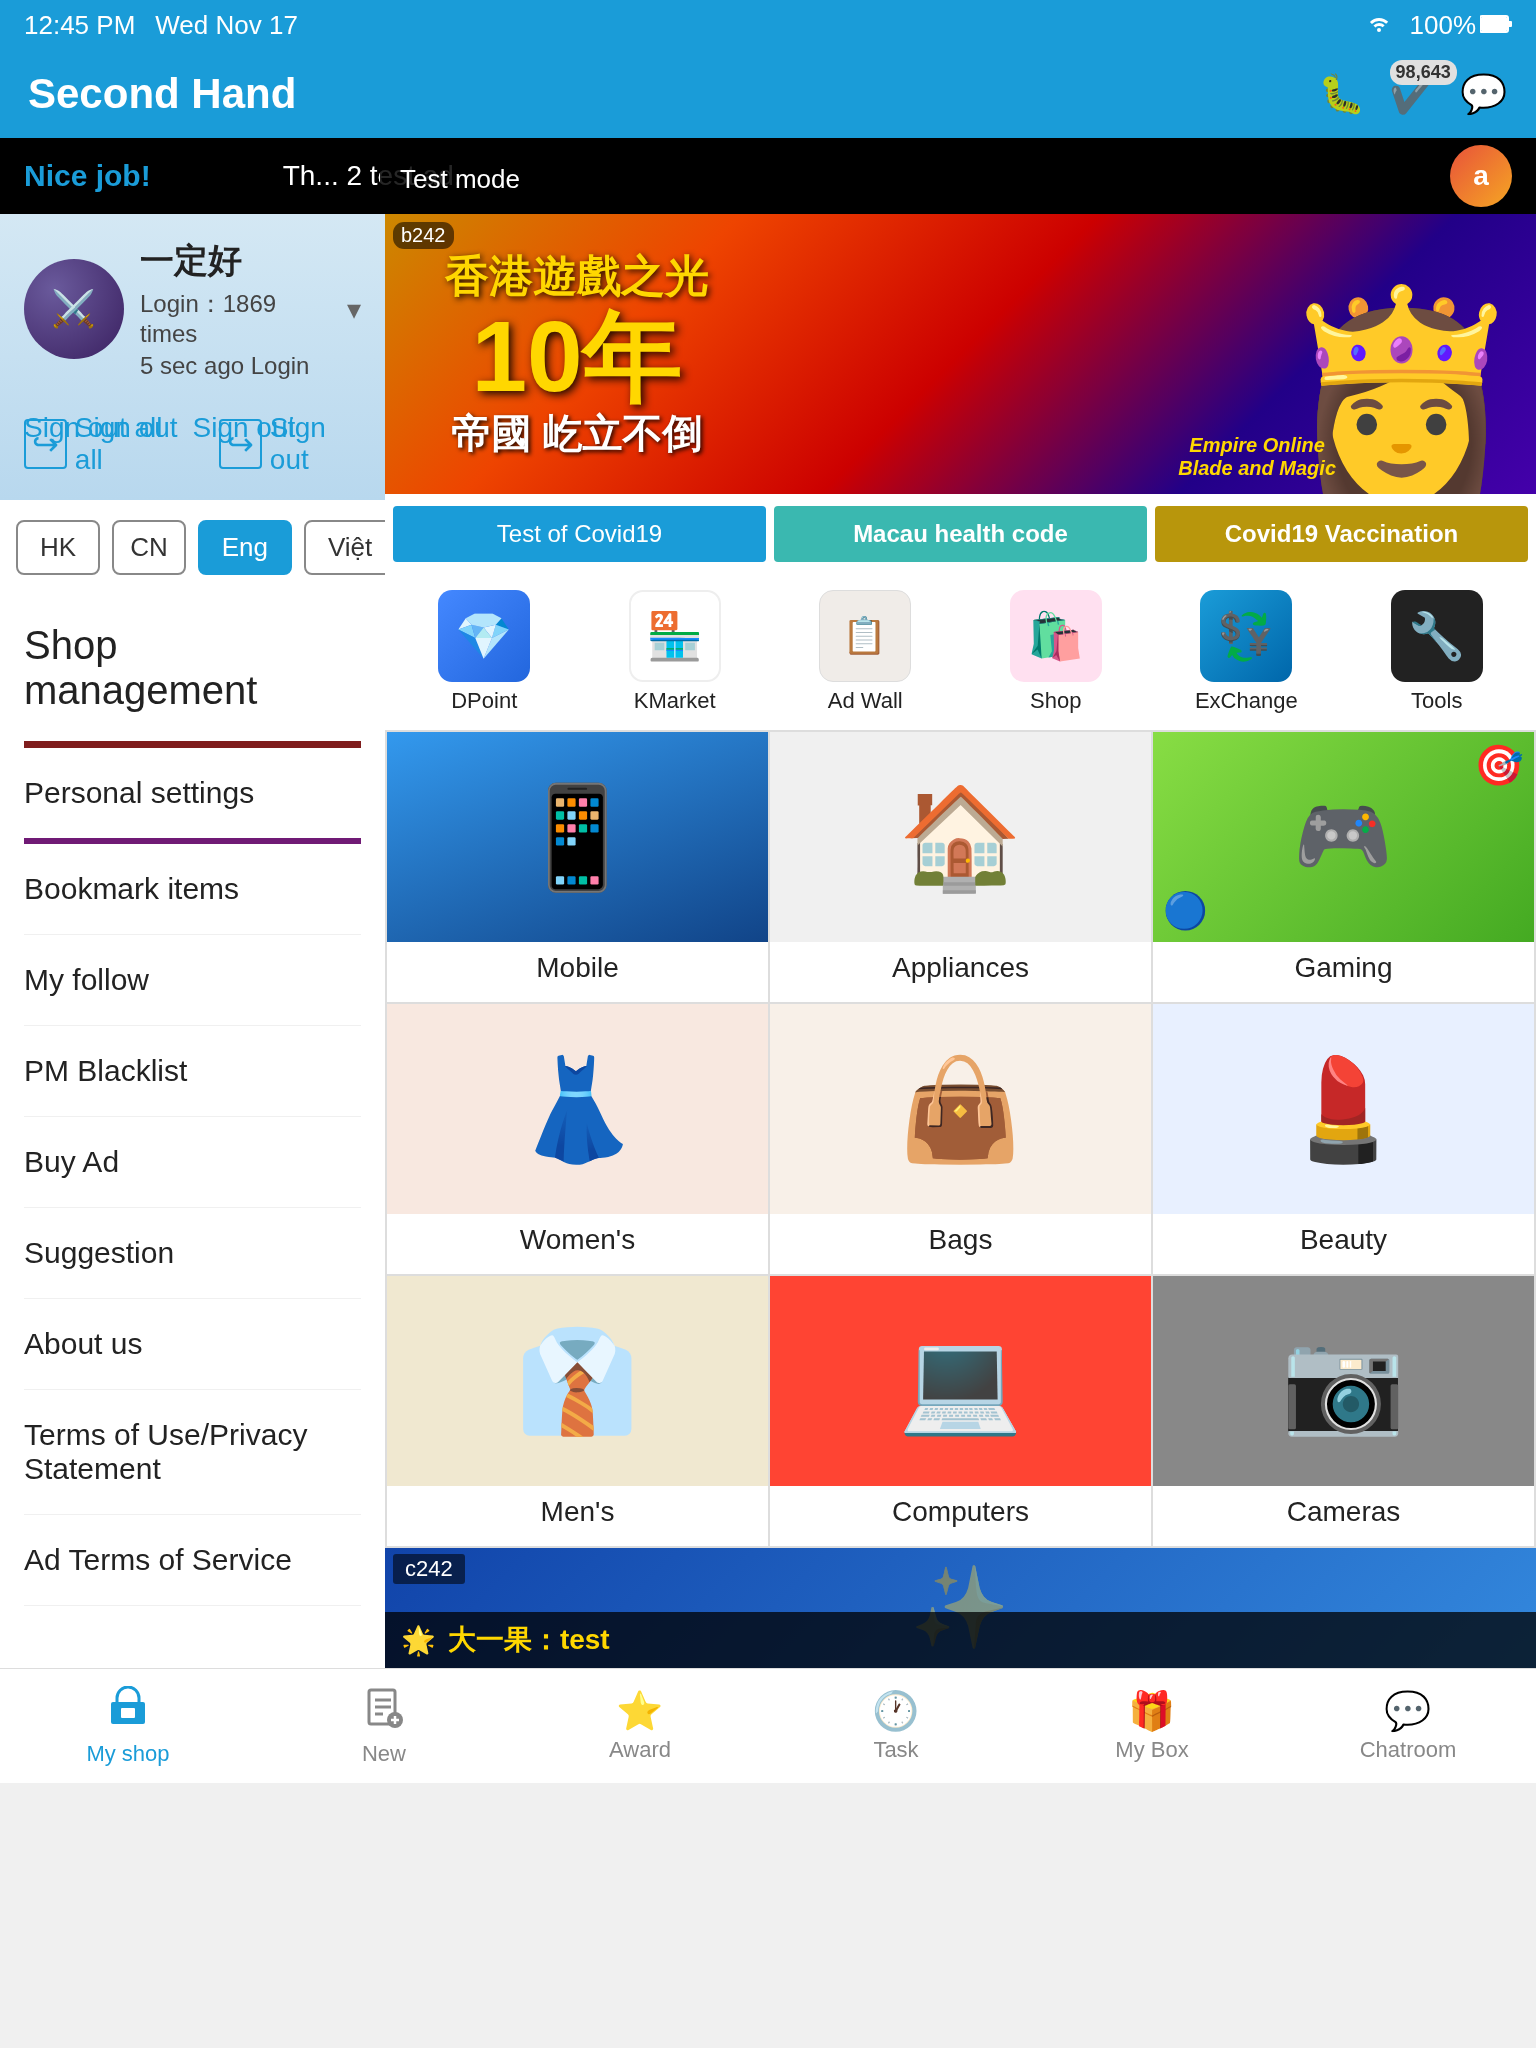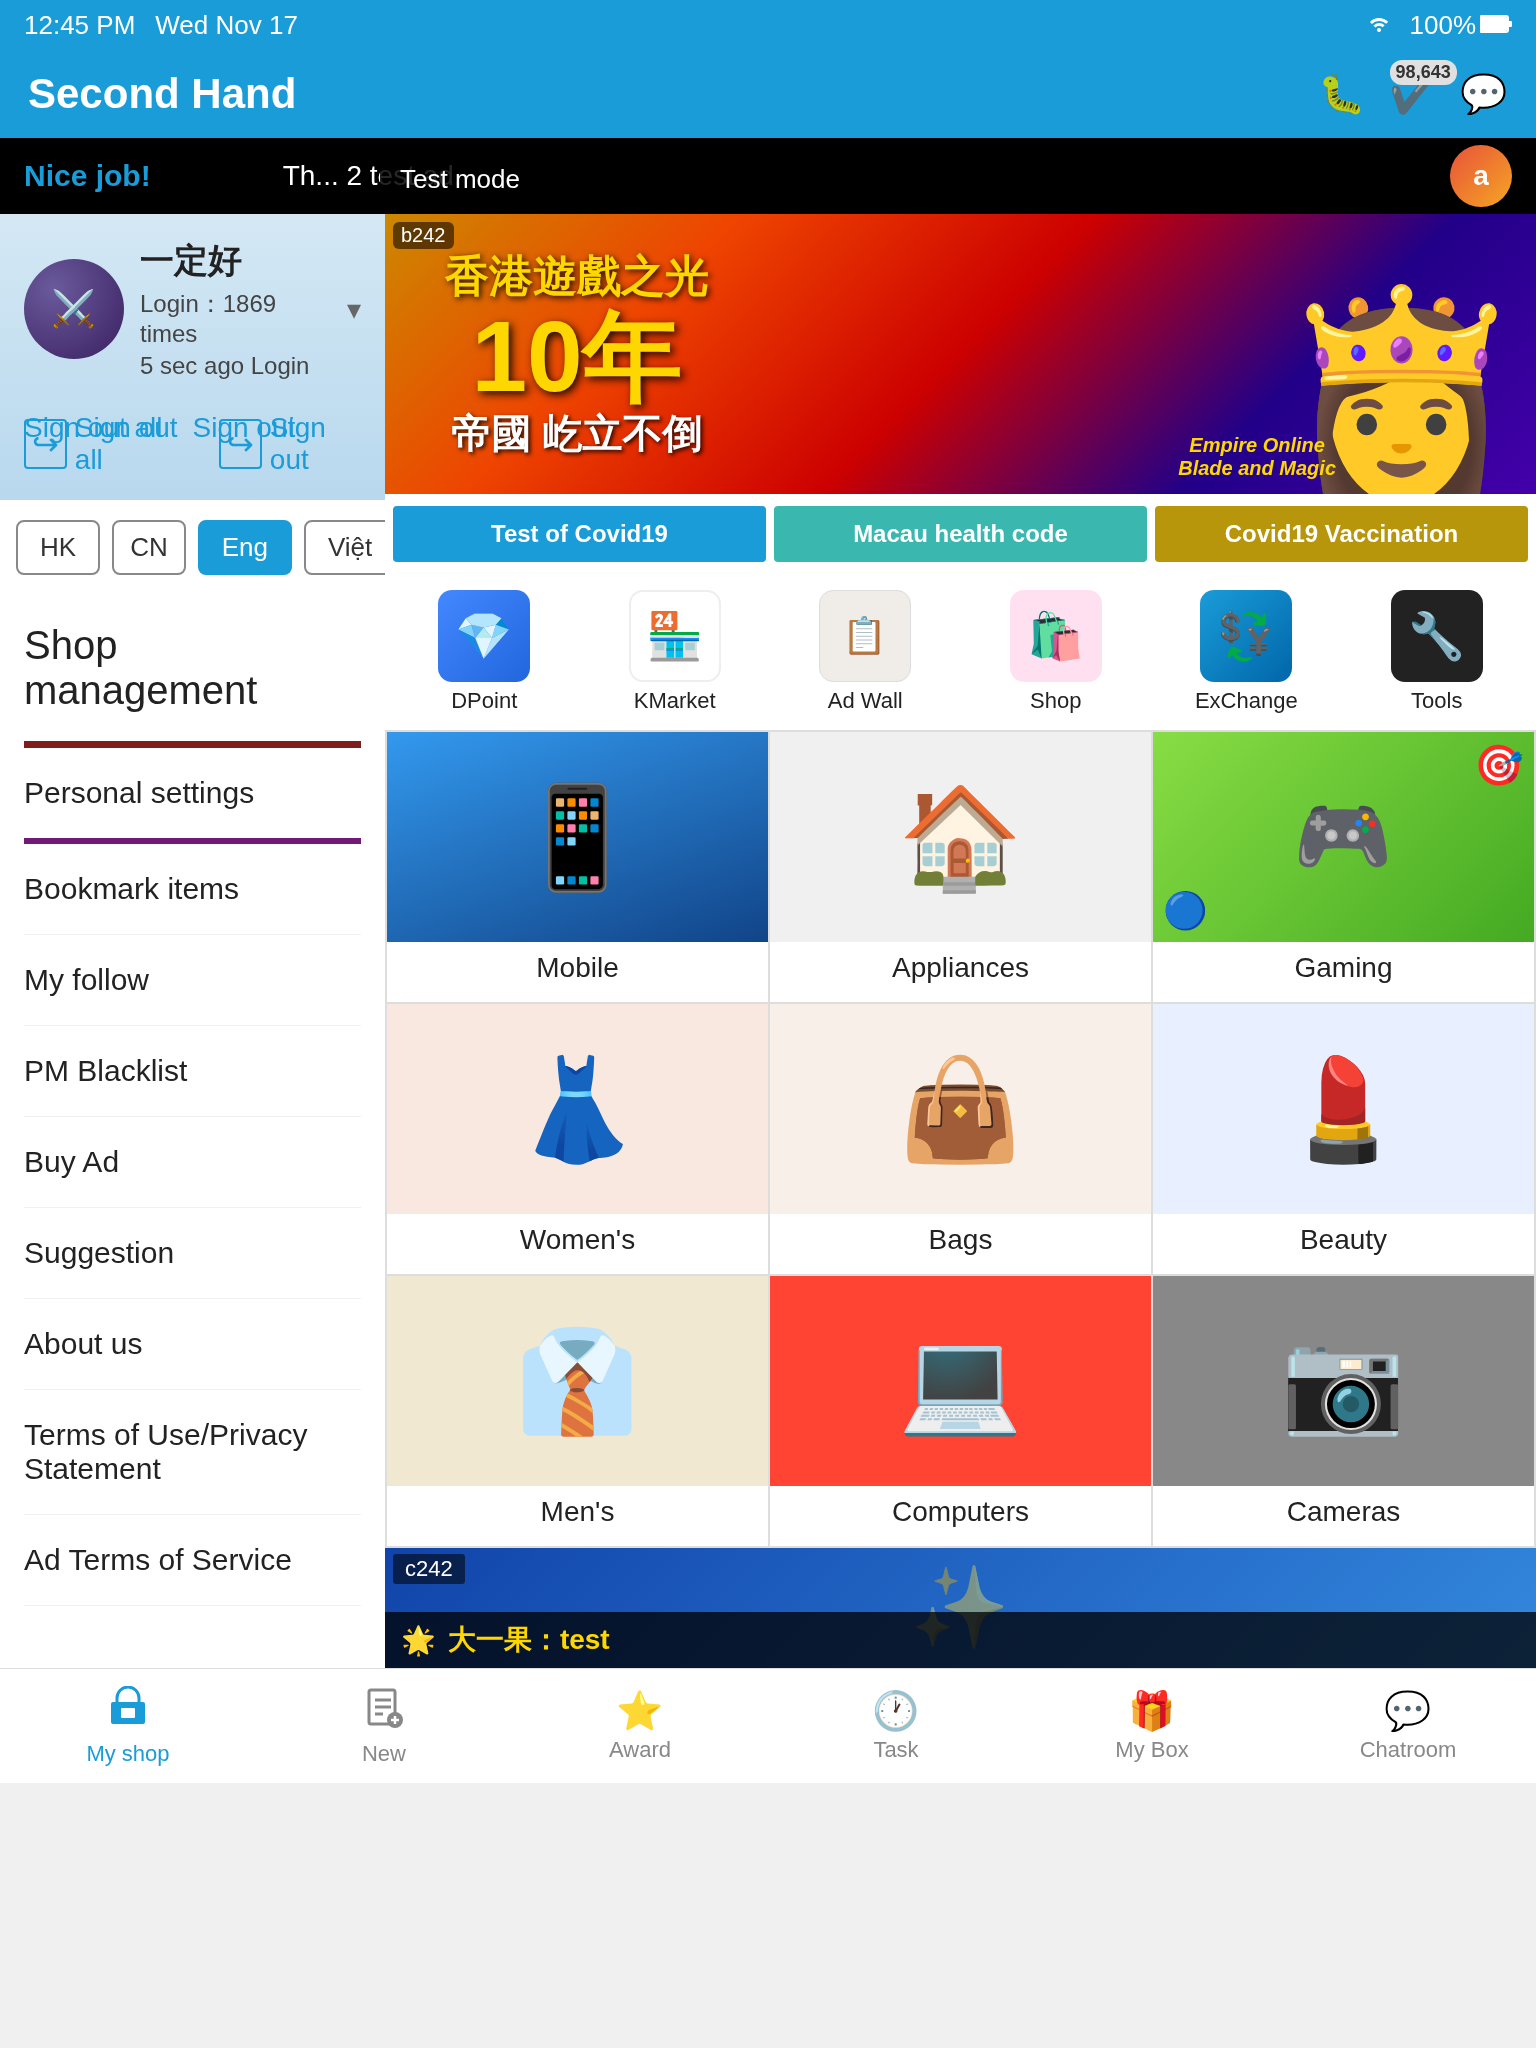--- a/index.html
+++ b/index.html
@@ -106,32 +106,32 @@
       <div style="padding:28px 0; font-size:30px; color:#222; border-bottom:1px solid #f0f0f0; cursor:pointer;">Suggestion</div>
       <div style="padding:28px 0; font-size:30px; color:#222; border-bottom:1px solid #f0f0f0; cursor:pointer;">About us</div>
       <div style="padding:28px 0; font-size:30px; color:#222; border-bottom:1px solid #f0f0f0; cursor:pointer;">Terms of Use/Privacy Statement</div>
       <div style="padding:28px 0; font-size:30px; color:#222; border-bottom:1px solid #f0f0f0; cursor:pointer;">Ad Terms of Service</div>
     </div>
   </div>
 
   <div style="flex:1; overflow:hidden; background:#f0f0f0;">
 
     <div style="width:100%; height:280px; background:linear-gradient(135deg,#cc8800,#ee4400,#cc0000,#220088,#4400aa); position:relative; display:flex; align-items:center; justify-content:center; overflow:hidden;">
-      <span style="position:absolute; top:8px; left:8px; background:rgba(0,0,0,0.55); color:white; font-size:20px; padding:2px 8px; border-radius:6px;">b242</span>
+      <span style="position:absolute; top:8px; left:8px; background:rgba(0,0,0,0.55); color:white; font-size:20px; padding:2px 8px; border-radius:11px;">b242</span>
       <div style="text-align:center; z-index:2; position:absolute; left:60px;">
         <div style="font-size:44px; font-weight:900; color:#ffd700; text-shadow:2px 2px 6px rgba(0,0,0,0.9);">香港遊戲之光</div>
         <div style="font-size:100px; font-weight:900; color:#ffd700; line-height:1; text-shadow:3px 3px 8px rgba(0,0,0,0.9);">10年</div>
         <div style="font-size:40px; font-weight:bold; color:white; text-shadow:2px 2px 4px rgba(0,0,0,0.9);">帝國 屹立不倒</div>
       </div>
       <div style="position:absolute; right:10px; bottom:0; font-size:200px; line-height:1;">👸</div>
       <div style="position:absolute; bottom:14px; right:200px; color:#ffd700; font-size:20px; font-weight:bold; text-align:center; font-style:italic;">Empire Online<br>Blade and Magic</div>
     </div>
 
     <div style="display:flex; gap:8px; background:white; padding:12px 8px;">
-      <button style="flex:1; padding:14px 8px; font-size:24px; font-weight:bold; border:none; cursor:pointer; border-radius:4px; background:#1a9cd8; color:white; font-family:inherit;">Test of Covid19</button>
+      <button style="flex:1; padding:14px 8px; font-size:24px; font-weight:normal; border:none; cursor:pointer; border-radius:4px; background:#1a9cd8; color:white; font-family:inherit;">Test of Covid19</button>
       <button style="flex:1; padding:14px 8px; font-size:24px; font-weight:bold; border:none; cursor:pointer; border-radius:4px; background:#3ab8b0; color:white; font-family:inherit;">Macau health code</button>
       <button style="flex:1; padding:14px 8px; font-size:24px; font-weight:bold; border:none; cursor:pointer; border-radius:4px; background:#b8960c; color:white; font-family:inherit;">Covid19 Vaccination</button>
     </div>
 
     <div style="display:flex; background:white; padding:10px 6px; gap:4px; overflow-x:auto;">
 
       <div style="display:flex; flex-direction:column; align-items:center; flex:1; min-width:0; cursor:pointer; padding:6px 2px;">
         <div style="width:92px; height:92px; border-radius:14px; background:linear-gradient(135deg,#4488ff,#2266dd); display:flex; align-items:center; justify-content:center; font-size:46px; margin-bottom:6px;">💎</div>
         <span style="font-size:22px; color:#222;">DPoint</span>
       </div>

